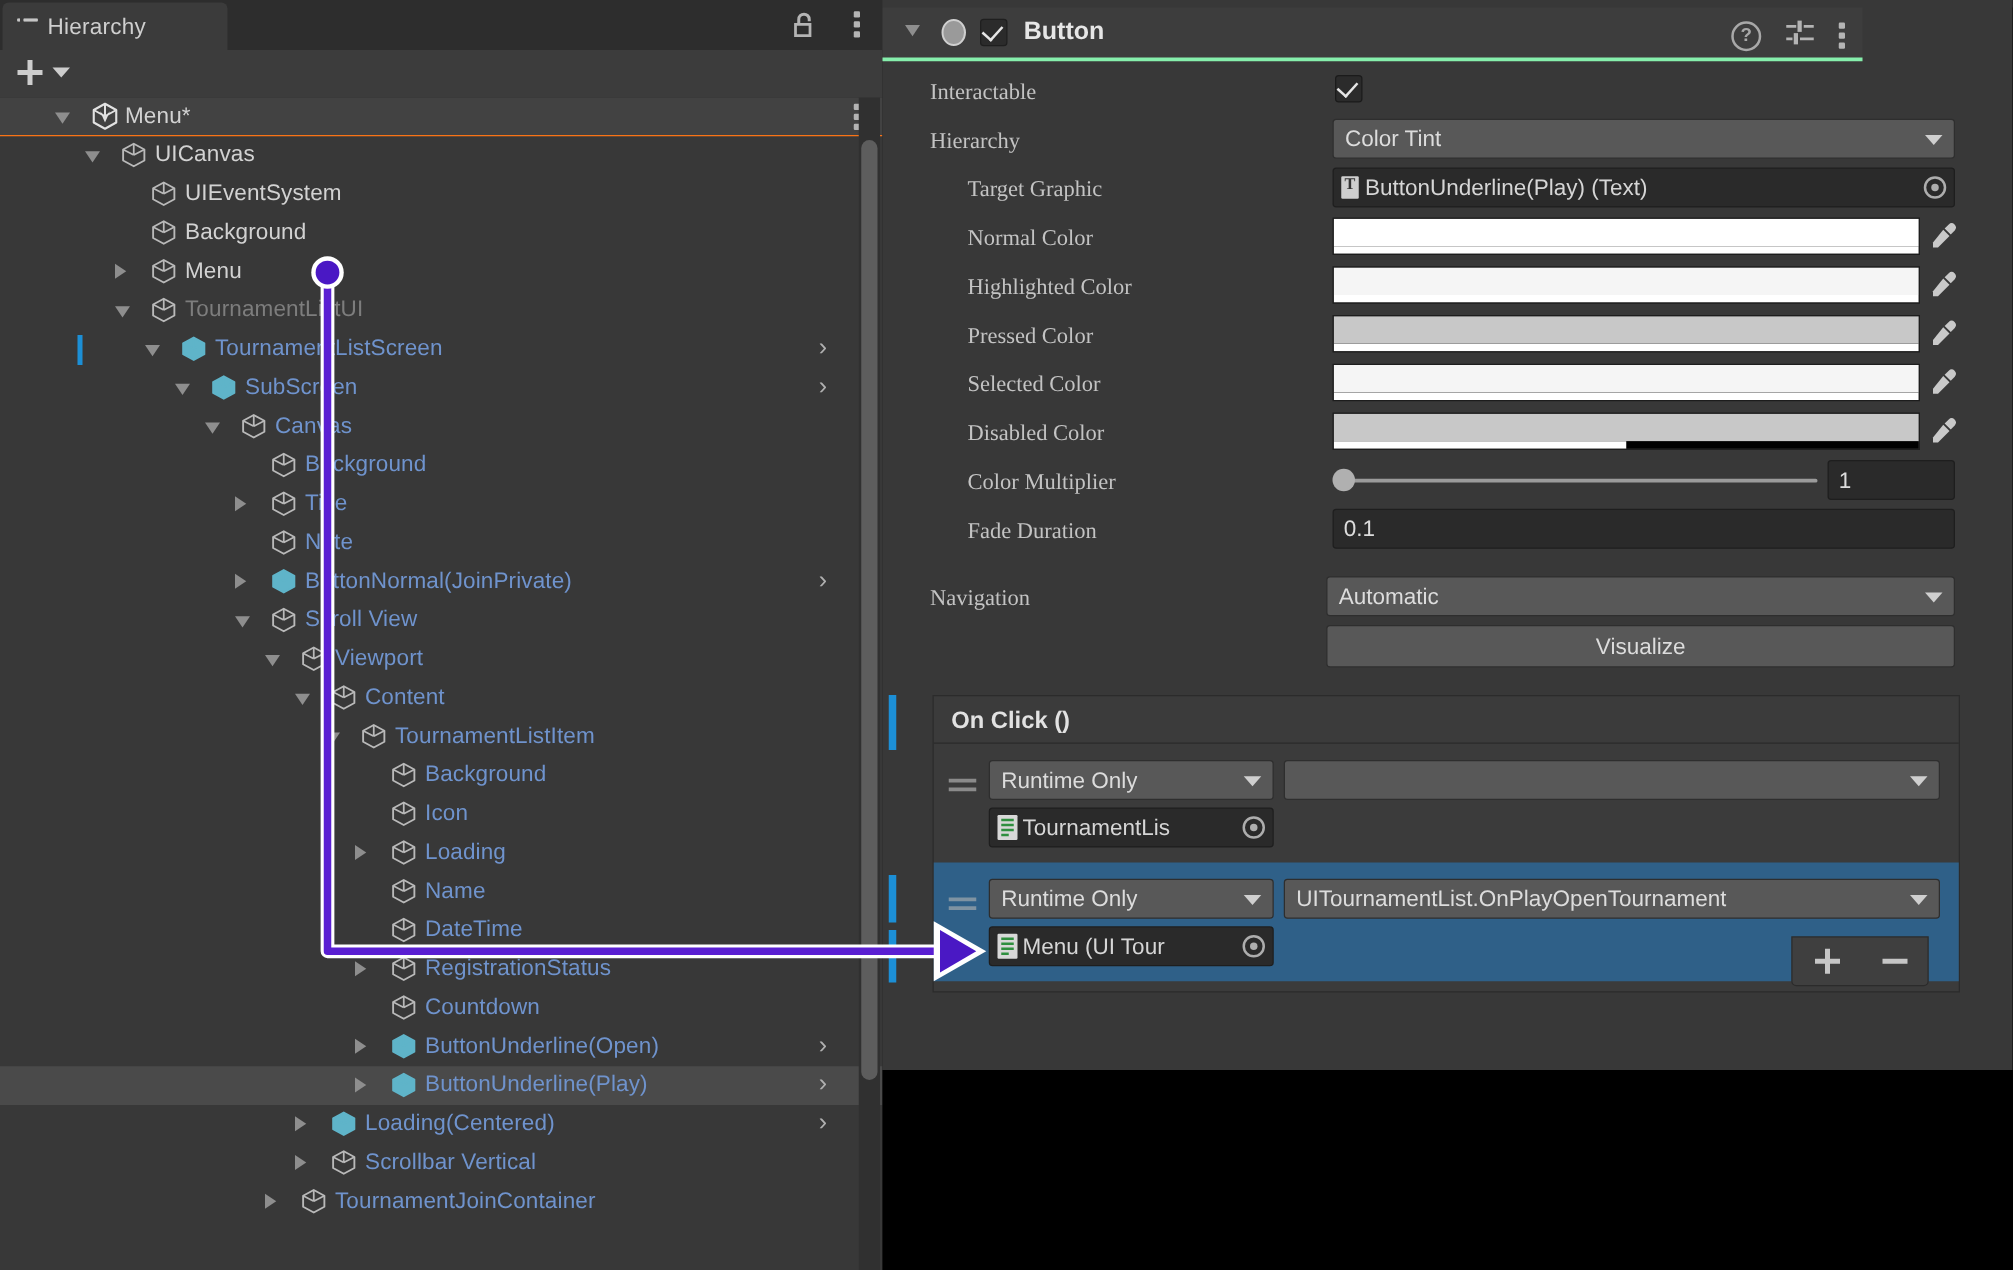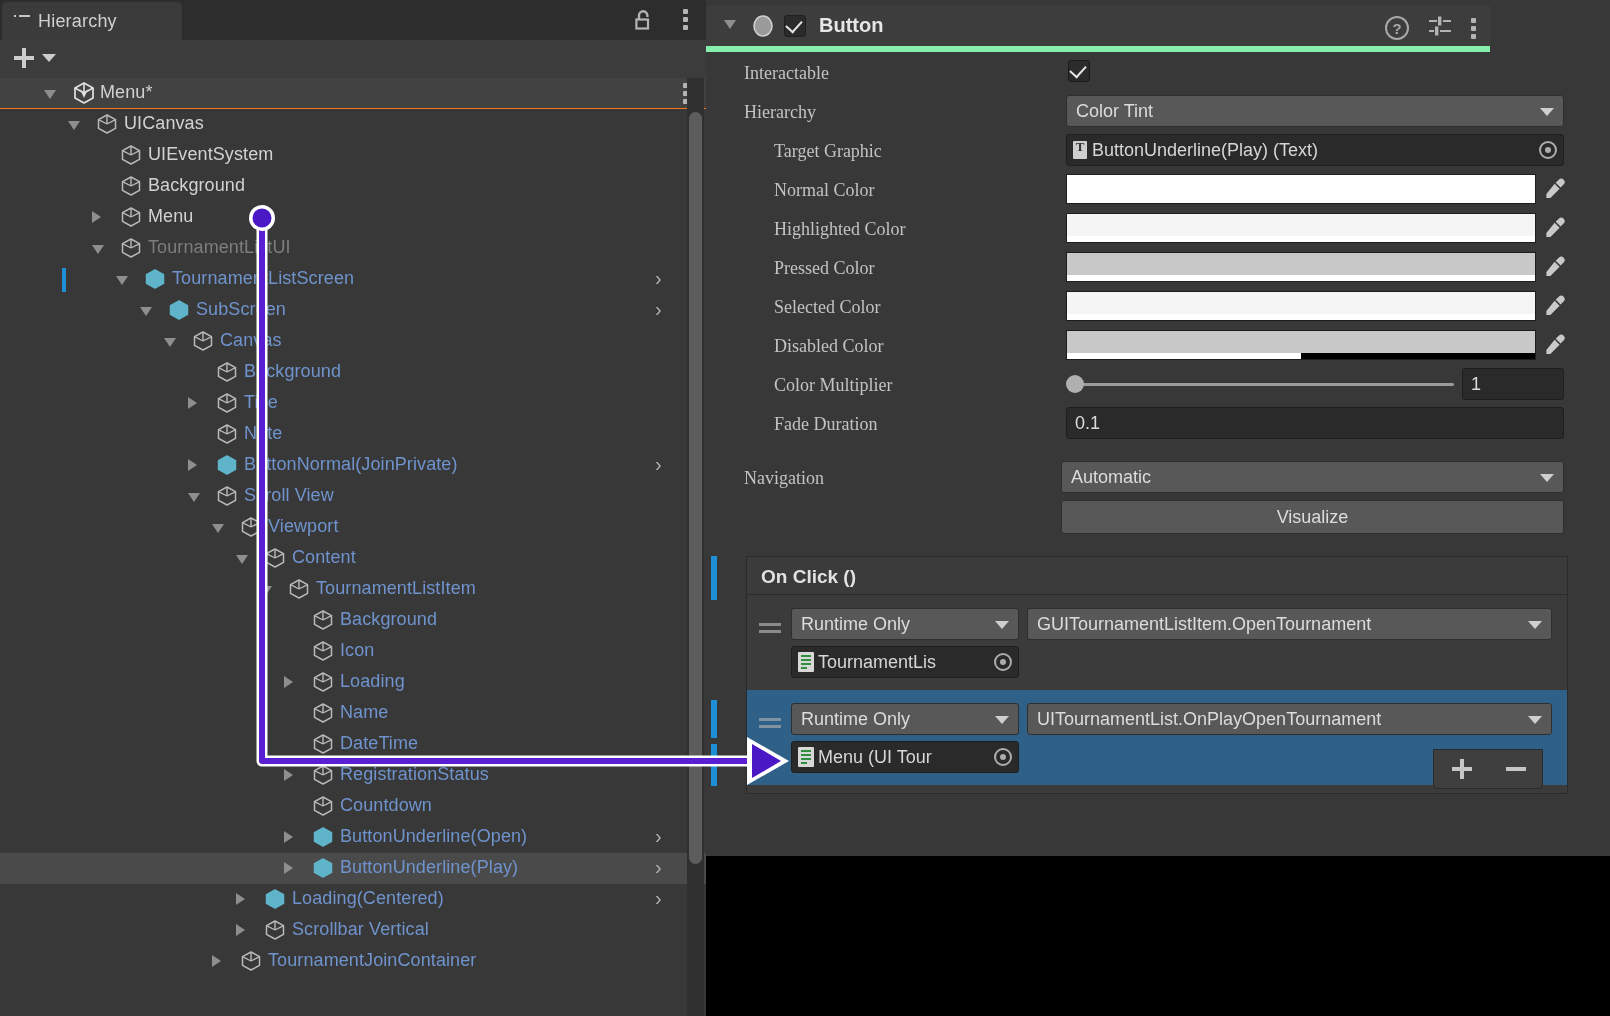--- a/index.html
+++ b/index.html
@@ -79,21 +79,21 @@
   .hscroll{position:absolute;right:4px;top:32px;width:13px;border-radius:7px;background:#5d5d5d;}
   .hscroll-track{position:absolute;right:2px;top:78px;width:17px;height:938px;background:#303030;}
 
   
   #inspector{
     position:absolute;left:706px;top:0;width:904px;height:856px;
     background:#383838;
   }
   .insp-header{
     position:absolute;left:0;top:0;width:784px;height:46px;background:#3d3d3d;
-    border-bottom:6px solid #86efac;display:flex;align-items:center;
+    border-bottom:3px solid #86efac;display:flex;align-items:center;
   }
   .insp-top-strip{position:absolute;left:0;top:0;width:904px;height:6px;background:#383838;}
   .comp-caret{position:absolute;left:18px;top:17px;}
   .comp-icon{position:absolute;left:44px;top:10px;width:26px;height:26px;}
   .comp-check{
     position:absolute;left:78px;top:12px;width:22px;height:22px;
     background:#2b2b2b;border:1px solid #1f1f1f;border-radius:3px;box-sizing:border-box;
   }
   .chk-mark{position:absolute;left:4px;top:1px;width:8px;height:13px;border:solid #e6e6e6;border-width:0 2.5px 2.5px 0;transform:rotate(42deg);}
   .comp-title{position:absolute;left:113px;top:11px;color:#e6e6e6;font-size:20px;font-weight:bold;}
@@ -696,21 +696,20 @@
           <div class="oc-entry" style="top: 38px; height: 95px;">
             <span class="oc-handle">
               <i></i>
               <i></i>
             </span>
             <span class="dropdown" style="left:44px;top:13px;width:228px;height:32px;">
               <span class="dd-text">Runtime Only</span>
               <span class="dd-arrow"></span>
             </span>
             <span class="dropdown" style="left:280px;top:13px;width:525px;height:32px;">
-              <span class="dd-text" style="max-width:490px;">GUITournamentListItem.OpenTournament</span>
               <span class="dd-arrow"></span>
             </span>
             <span class="objfield" style="left:44px;top:51px;width:228px;height:32px;">
               <span class="script-icon">
                 <i></i>
                 <i></i>
                 <i></i>
                 <i></i>
               </span>
               <span class="of-text" style="max-width:150px;">TournamentLis</span>

